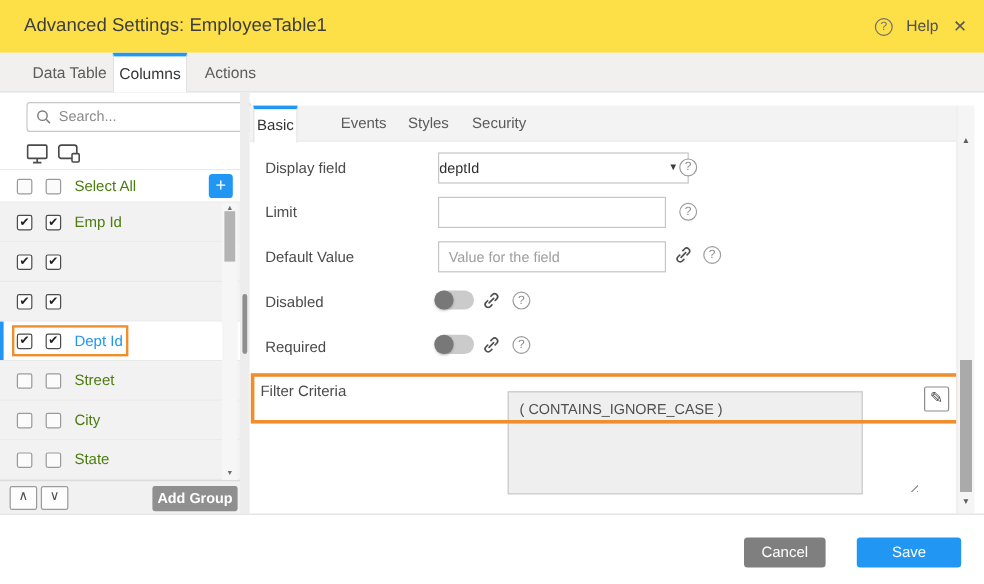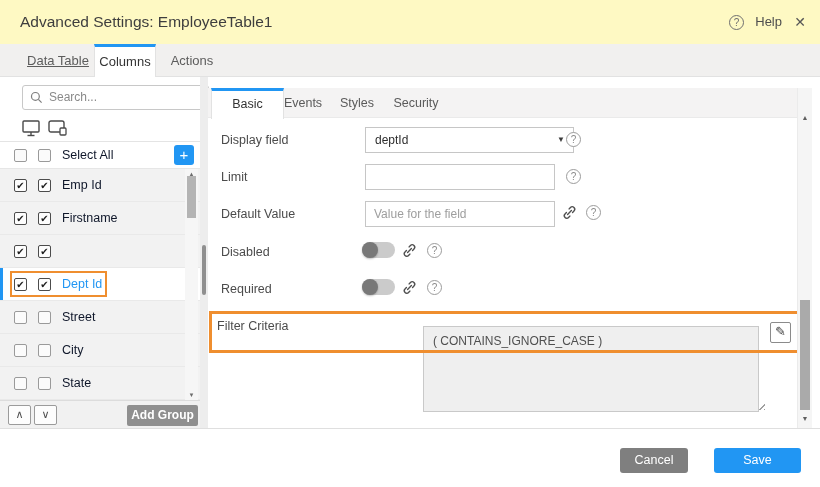--- a/index.html
+++ b/index.html
@@ -1,34 +1,34 @@
 <!DOCTYPE html>
 <html><head>
 <meta charset="utf-8">
 <style>
   * { margin:0; padding:0; box-sizing:border-box; }
   body { background:#fff; }
   .app { position:relative; width:820px; height:487px; background:#fff;
          font-family:"Liberation Sans", sans-serif; overflow:hidden; }
 
   
-  .header { position:absolute; left:0; top:0; width:820px; height:44px; background:#fef9c3; }
+  .header { position:absolute; left:0; top:0; width:820px; height:44px; background:#fde047; }
   .title { position:absolute; left:20px; top:0; line-height:44px; font-size:15.5px; color:#3e3e3e; }
   .help-circle { position:absolute; right:76px; top:15px; width:15px; height:15px;
                  border:1px solid #6f6f6f; border-radius:50%; color:#6f6f6f;
                  font-size:10px; line-height:13px; text-align:center; }
   .help-label { position:absolute; right:38px; top:0; line-height:44px; font-size:13px; color:#4e4e4e; }
   .close-x { position:absolute; right:14px; top:0; line-height:44px; font-size:14px; color:#565656; cursor:pointer; }
 
   
   .main-tabs { position:absolute; left:0; top:44px; width:820px; height:33px;
                background:#f1f0ef; border-bottom:1px solid #e2e2e2; }
   .mtab { position:absolute; top:0; height:33px; line-height:33px; font-size:13px;
           color:#5c5c5c; text-align:center; cursor:pointer; }
-  .mtab-datatable { left:20px; width:76px;text-decoration:underline; }
+  .mtab-datatable { left:20px; width:76px; }
   .mtab-columns  { left:94px; width:62px; background:#fff; border-top:3px solid #2196f3;
                    border-left:1px solid #e2e2e2; border-right:1px solid #e2e2e2;
                    line-height:29px; color:#353535; }
   .mtab-actions  { left:164px; width:56px; }
 
   
   .search-box { position:absolute; left:8px; top:85px; width:187px; height:25px;
                 border:1px solid #c8c8c8; border-radius:3px; background:#fff;margin-left:14px; }
   .search-icon { position:absolute; left:7px; top:5px; }
   .search-ph { position:absolute; left:26px; top:0; line-height:23px; font-size:12px; color:#8a8a8a; }
@@ -49,21 +49,21 @@
   .srow.sel { background:#fff; }
   .selbar { position:absolute; left:0; top:0; width:3px; height:32px; background:#2196f3; }
   .orange-box-row { position:absolute; left:10px; top:3px; width:97px; height:26px;
                     border:2px solid #ef8e2f; pointer-events:none; }
   .cb { position:absolute; top:10px; width:13px; height:13px; border:1px solid #9a9a9a;
         background:#fbfbfb; border-radius:2px; font-size:10px; line-height:11px;
         text-align:center; color:#1e1e1e; cursor:pointer; }
   .cb.checked { border-color:#4c4c4c; background:#fdfdfd; }
   .cb.c1 { left:14px; } .cb.c2 { left:38px; }
   .row-selectall .cb { top:7px; }
-  .srow-label { position:absolute; left:62px; top:0; line-height:32px; font-size:12.5px; color:#0f172a; }
+  .srow-label { position:absolute; left:62px; top:0; line-height:32px; font-size:12.5px; color:#4d7c0f; }
   .sel .srow-label { color:#2196f3; }
   .row-selectall .srow-label { line-height:26px; }
 
   .sb-scroll { position:absolute; left:185px; top:169px; width:13px; height:231px; background:#f6f6f6; }
   .sb-arrow { position:absolute; left:0; width:13px; text-align:center; font-size:6px; color:#6d6d6d; }
   .sb-thumb { position:absolute; left:2px; top:7px; width:9px; height:42px; background:#b4b4b4; }
 
   .sb-footer { position:absolute; left:0; top:400px; width:200px; height:28px;
                background:#f1f1f1; border-top:1px solid #dcdcdc; }
   .nav-btn { position:absolute; top:4px; width:23px; height:20px; background:#fdfdfd;
@@ -76,48 +76,48 @@
 
   .gutter { position:absolute; left:200px; top:77px; width:8px; height:351px; background:#ededed; }
   .gutter-thumb { position:absolute; left:202px; top:245px; width:4px; height:50px;
                   background:#8f8f8f; border-radius:2px; }
 
   
   .subtabs { position:absolute; left:208px; top:88px; width:589px; height:30px;
              background:#f4f3f3; border-bottom:1px solid #eaeaea; }
   .stab { position:absolute; top:0; height:30px; line-height:30px; font-size:12.5px;
           color:#5a5a5a; text-align:center; cursor:pointer; }
-  .stab-basic { left:3px; width:73px; background:#fff; border-top:3px solid #2196f3;
+  .stab-basic { left:3px; width:37px; background:#fff; border-top:3px solid #2196f3;
                 border-left:1px solid #e2e2e2; border-right:1px solid #e2e2e2;
                 line-height:26px; color:#333; height:31px; }
   .stab-events { left:67px; width:56px; }
   .stab-styles { left:123px; width:52px; }
   .stab-security { left:177px; width:62px; }
 
   .flabel { position:absolute; left:221px; font-size:12.5px; color:#4b4b4b; }
   .ctl-select { position:absolute; left:365px; width:209px; height:26px;
                 border:1px solid #c6c6c6; background:#fff; font-size:12px;
-                color:#2e2e2e; line-height:24px; padding-left:9px; cursor:pointer; }
+                color:#2e2e2e; line-height:24px; cursor:pointer; }
   .ctl-select .dd-arrow { position:absolute; right:8px; top:0; line-height:24px;
                           font-size:8px; color:#3c3c3c; }
   .ctl-input { position:absolute; left:365px; width:190px; height:26px;
                border:1px solid #c6c6c6; background:#fff; font-size:12px;
                color:#333; padding:0 8px; font-family:"Liberation Sans",sans-serif; outline:none; }
   .ctl-input::placeholder { color:#9e9e9e; }
   .qicon { position:absolute; width:15px; height:15px; border:1px solid #9c9c9c;
            border-radius:50%; color:#8b8b8b; font-size:10px; line-height:13px;
            text-align:center; cursor:pointer; background:#fff; }
   .link-icon { position:absolute; cursor:pointer; }
   .toggle { position:absolute; width:33px; height:16px; cursor:pointer; }
   .toggle .track { position:absolute; left:0; top:0; width:33px; height:16px;
                    background:#cbcbcb; border-radius:8px; }
   .toggle .knob { position:absolute; left:0; top:0; width:16px; height:16px;
                   background:#787878; border-radius:50%; box-shadow:0 1px 2px rgba(0,0,0,.25); }
 
-  .fc-textarea { position:absolute; left:423px; top:326px; width:336px; height:86px;
+  .fc-textarea { position:absolute; left:423px; top:326px; width:296px; height:86px;
                  background:#efefef; border:1px solid #c9c9c9; font-size:12px;
                  color:#4f4f4f; padding:7px 9px; resize:none; overflow:hidden;
                  font-family:"Liberation Sans",sans-serif; outline:none; }
   .resize-corner { position:absolute; left:756px; top:401px; width:9px; height:9px;
                    background:repeating-linear-gradient(-45deg,#a0a0a0 0 1px,transparent 1px 3.5px);
                    clip-path:polygon(100% 0,100% 100%,0 100%); cursor:nwse-resize; }
   .edit-btn { position:absolute; left:770px; top:322px; width:21px; height:21px;
               border:1px solid #8b8b8b; border-radius:2px; background:#fff;
               text-align:center; font-size:13px; line-height:18px; color:#3f3f3f; cursor:pointer; }
   .fc-highlight { position:absolute; left:209px; top:311px; width:591px; height:42px;
@@ -190,21 +190,20 @@
   </div>
 
   <div class="srow" style="top:169px">
     <span class="cb c1 checked">✔</span>
     <span class="cb c2 checked">✔</span>
     <span class="srow-label">Emp Id</span>
   </div>
   <div class="srow" style="top:202px">
     <span class="cb c1 checked">✔</span>
     <span class="cb c2 checked">✔</span>
-    <span class="srow-label">Firstname</span>
   </div>
   <div class="srow" style="top:235px">
     <span class="cb c1 checked">✔</span>
     <span class="cb c2 checked">✔</span>
   </div>
   <div class="srow sel" style="top:268px">
     <span class="selbar"></span>
     <span class="cb c1 checked">✔</span>
     <span class="cb c2 checked">✔</span>
     <span class="srow-label">Dept Id</span>

